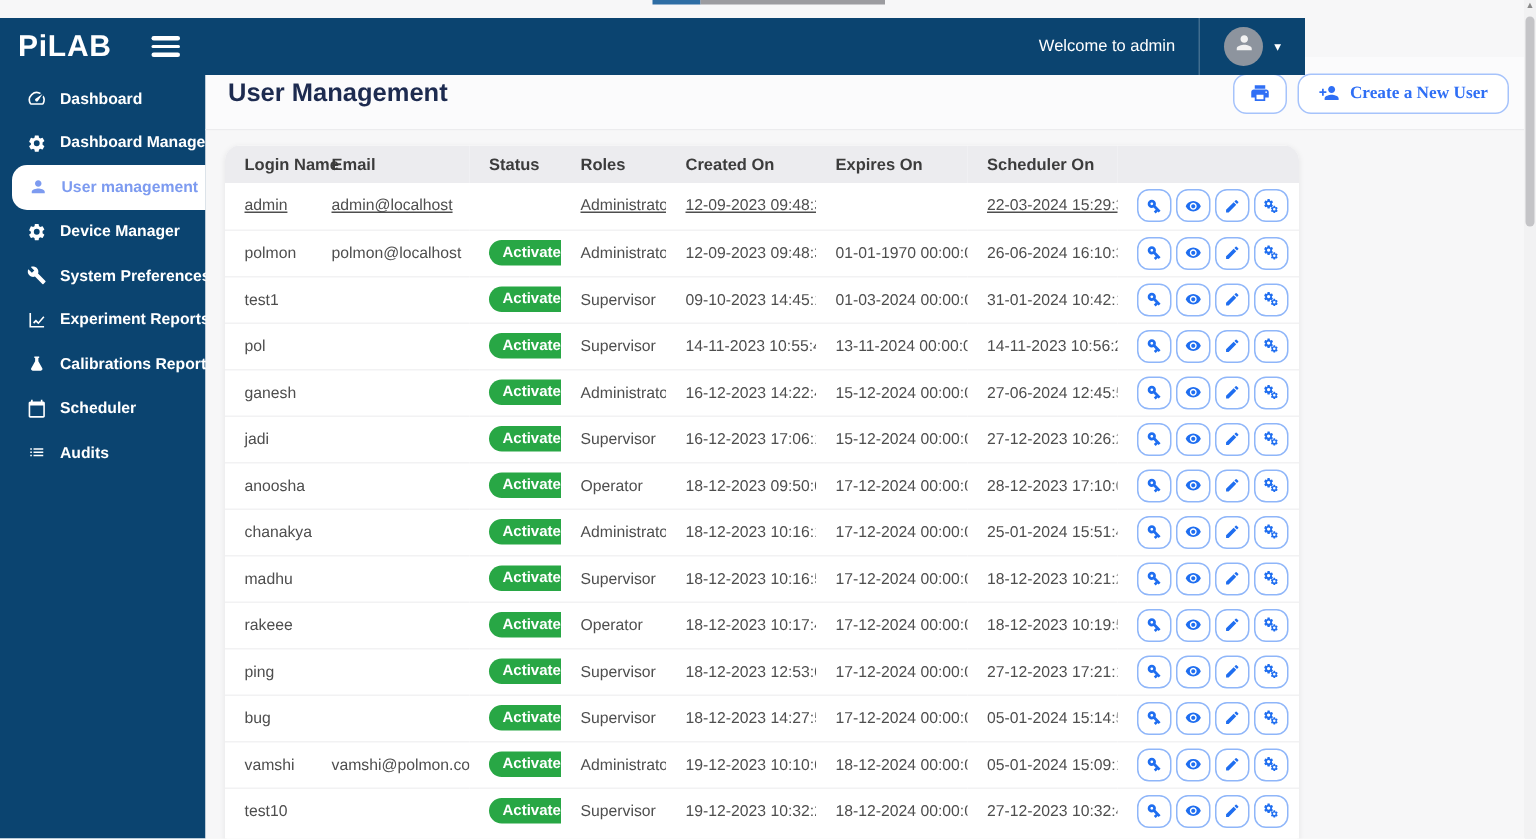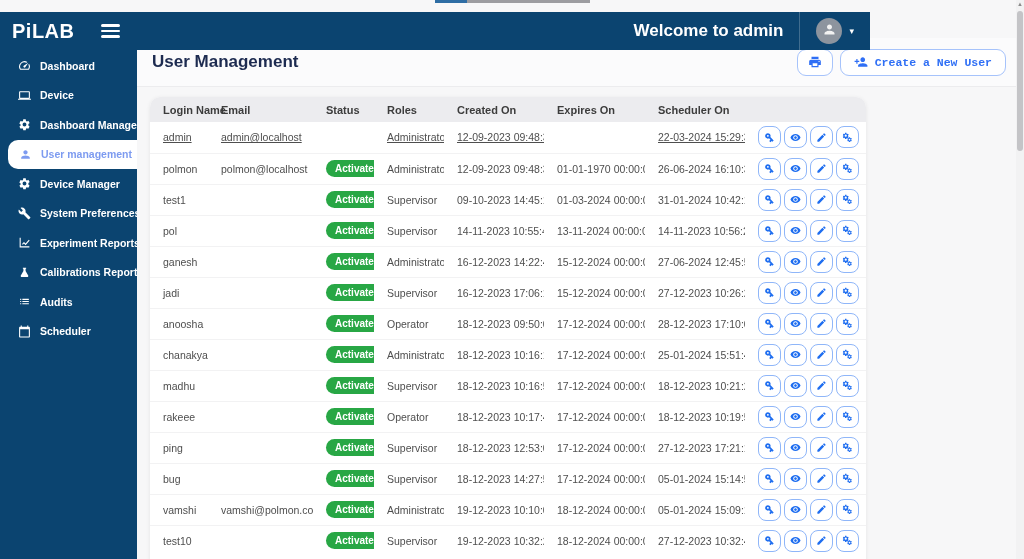--- a/index.html
+++ b/index.html
@@ -8,21 +8,21 @@
 
   
   .topbar{position:absolute;top:0;left:0;width:870px;height:38px;background:#0b4470;
     display:flex;align-items:center;z-index:5;margin-top:12px;}
   .logo{color:#fff;font-weight:bold;font-size:20px;margin-left:12px;letter-spacing:.5px;}
   .hamburger{margin-left:26px;width:19px;display:flex;flex-direction:column;gap:3px;cursor:pointer;}
   .hamburger span{height:2.5px;background:#fff;border-radius:2px;}
   .strip-blue{position:absolute;left:435px;top:0;width:32px;height:3px;background:#2e6da4;z-index:6;}
   .strip-gray{position:absolute;left:467px;top:0;width:123px;height:3px;background:#9c9ca0;z-index:6;}
   .topbar-right{margin-left:auto;display:flex;align-items:center;height:100%;}
-  .welcome{color:#fff;font-size:17px;font-weight:bold;margin-right:16px;}
+  .welcome{color:#fff;font-size:11px;font-weight:normal;margin-right:16px;}
   .vdivider{width:1px;height:38px;background:rgba(255,255,255,.22);}
   .avatar{width:26px;height:26px;border-radius:50%;background:#8d949e;display:flex;align-items:center;
     justify-content:center;margin:0 7px 0 16px;cursor:pointer;}
   .avatar svg{width:15px;height:15px;fill:#f2f2f2;}
   .caret{color:#fff;font-size:9px;margin-right:16px;cursor:pointer;}
 
   
   .sidebar{position:absolute;top:38px;left:0;width:137px;height:521px;background:#0b4470;padding-top:13px;}
   .side-item{display:flex;align-items:center;gap:9px;height:29.5px;padding-left:18px;color:#fff;
     font-size:10.5px;font-weight:600;cursor:pointer;white-space:nowrap;}
@@ -31,21 +31,21 @@
   .side-item.active{background:#fff;color:#7d9bf0;border-radius:10px 0 0 10px;margin-left:8px;padding-left:11px;}
 
   
   .main{position:absolute;left:137px;top:38px;width:879px;height:521px;}
   .page-head{height:49px;background:#fbfbfc;border-bottom:1px solid #ececee;display:flex;
     align-items:center;padding:0 10px 0 15px;}
   .page-title{font-size:17px;font-weight:bold;color:#1d2b50;}
   .head-actions{margin-left:auto;display:flex;gap:7px;align-items:center;}
   .btn{display:inline-flex;align-items:center;gap:7px;border:1px solid #a6c3fb;background:#fff;
     color:#2f6ff5;border-radius:9px;font-size:11.5px;font-weight:600;height:27px;padding:0 13px;cursor:pointer;
-    font-family:Liberation Mono, monospace;}
+    font-family:Liberation Serif, serif;}
   .btn .icon{display:inline-flex;}
   .btn svg{width:14px;height:14px;fill:#2f6ff5;}
   .btn.icon-only{padding:0 10px;}
 
   .content{position:absolute;top:49px;left:0;right:0;bottom:0;background:#f7f7f8;padding:10px 0 0 13px;}
   .card{width:716px;height:calc(100% + 20px);background:#fff;border-radius:10px;
     box-shadow:0 1px 4px rgba(0,0,0,.08);overflow:hidden;}
 
   table{width:716px;border-collapse:collapse;table-layout:fixed;}
   col.c1{width:58px;}col.c2{width:105px;}col.c3{width:61px;}col.c4{width:70px;}
@@ -97,28 +97,20 @@
       <span class="icon">
         <svg viewBox="0 0 24 24">
           <path d="M20.38 8.57l-1.23 1.85a8 8 0 0 1-.22 7.58H5.07A8 8 0 0 1 15.58 6.85l1.85-1.23A10 10 0 0 0 3.35 19a2 2 0 0 0 1.72 1h13.85a2 2 0 0 0 1.74-1 10 10 0 0 0-.27-10.44zm-9.79 6.84a2 2 0 0 0 2.83 0l5.66-8.49-8.49 5.66a2 2 0 0 0 0 2.83z"></path>
         </svg>
       </span>
       <span>Dashboard</span>
     </div>
     <div class="side-item">
       <span class="icon">
         <svg viewBox="0 0 24 24">
-          <path d="M20 18c1.1 0 1.99-.9 1.99-2L22 6c0-1.1-.9-2-2-2H4c-1.1 0-2 .9-2 2v10c0 1.1.9 2 2 2H0v2h24v-2h-4zM4 6h16v10H4V6z"></path>
-        </svg>
-      </span>
-      <span>Device</span>
-    </div>
-    <div class="side-item">
-      <span class="icon">
-        <svg viewBox="0 0 24 24">
           <path d="M19.14 12.94c.04-.3.06-.61.06-.94 0-.32-.02-.64-.07-.94l2.03-1.58a.49.49 0 0 0 .12-.61l-1.92-3.32a.49.49 0 0 0-.59-.22l-2.39.96c-.5-.38-1.03-.7-1.62-.94l-.36-2.54a.48.48 0 0 0-.48-.41h-3.84c-.24 0-.43.17-.47.41l-.36 2.54c-.59.24-1.13.57-1.62.94l-2.39-.96a.49.49 0 0 0-.59.22L2.74 9.87c-.12.21-.08.47.12.61l2.03 1.58c-.05.3-.09.63-.09.94s.02.64.07.94l-2.03 1.58a.49.49 0 0 0-.12.61l1.92 3.32c.12.22.37.29.59.22l2.39-.96c.5.38 1.03.7 1.62.94l.36 2.54c.05.24.24.41.48.41h3.84c.24 0 .44-.17.47-.41l.36-2.54c.59-.24 1.13-.56 1.62-.94l2.39.96c.22.08.47 0 .59-.22l1.92-3.32a.49.49 0 0 0-.12-.61l-2.01-1.58zM12 15.6A3.6 3.6 0 1 1 12 8.4a3.6 3.6 0 0 1 0 7.2z"></path>
         </svg>
       </span>
       <span>Dashboard Manager</span>
     </div>
     <div class="side-item active">
       <span class="icon">
         <svg viewBox="0 0 24 24">
           <path d="M12 12c2.21 0 4-1.79 4-4s-1.79-4-4-4-4 1.79-4 4 1.79 4 4 4zm0 2c-2.67 0-8 1.34-8 4v2h16v-2c0-2.66-5.33-4-8-4z"></path>
         </svg>
@@ -154,32 +146,32 @@
       <span class="icon">
         <svg viewBox="0 0 24 24">
           <path d="M9 3h6v2h-1v4l4.8 8.5A2 2 0 0 1 17 20.5H7a2 2 0 0 1-1.8-3L10 9V5H9V3z"></path>
         </svg>
       </span>
       <span>Calibrations Report</span>
     </div>
     <div class="side-item">
       <span class="icon">
         <svg viewBox="0 0 24 24">
+          <path d="M20 3h-1V1h-2v2H7V1H5v2H4c-1.1 0-2 .9-2 2v16c0 1.1.9 2 2 2h16c1.1 0 2-.9 2-2V5c0-1.1-.9-2-2-2zm0 18H4V8h16v13z"></path>
+        </svg>
+      </span>
+      <span>Scheduler</span>
+    </div>
+    <div class="side-item">
+      <span class="icon">
+        <svg viewBox="0 0 24 24">
           <path d="M4 13h2v-2H4v2zm0 4h2v-2H4v2zm0-8h2V7H4v2zm4 4h12v-2H8v2zm0 4h12v-2H8v2zM8 7v2h12V7H8z"></path>
         </svg>
       </span>
       <span>Audits</span>
-    </div>
-    <div class="side-item">
-      <span class="icon">
-        <svg viewBox="0 0 24 24">
-          <path d="M20 3h-1V1h-2v2H7V1H5v2H4c-1.1 0-2 .9-2 2v16c0 1.1.9 2 2 2h16c1.1 0 2-.9 2-2V5c0-1.1-.9-2-2-2zm0 18H4V8h16v13z"></path>
-        </svg>
-      </span>
-      <span>Scheduler</span>
     </div>
   </aside>
 
 <main class="main">
   <div class="page-head">
     <div class="page-title">User Management</div>
     <div class="head-actions">
       <button class="btn icon-only">
         <span class="icon">
             <svg viewBox="0 0 24 24">

